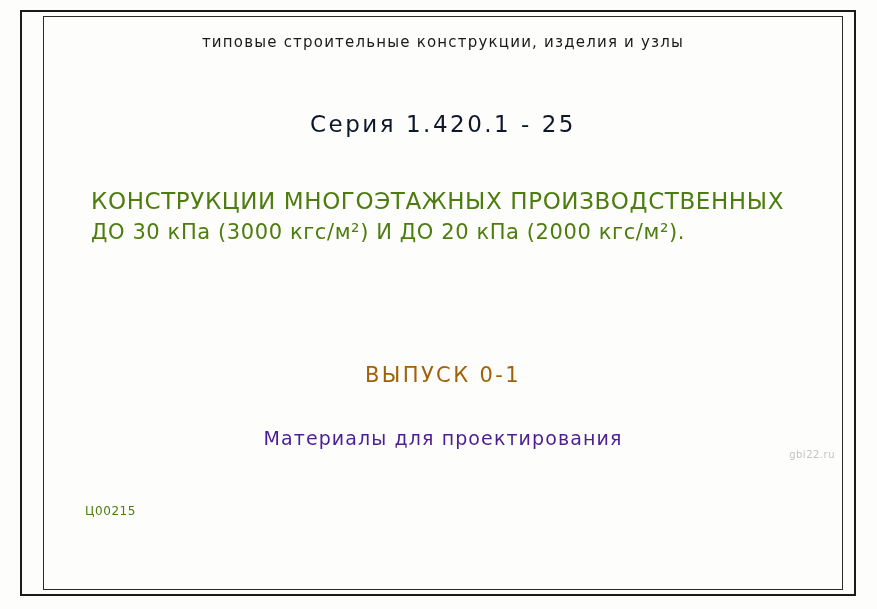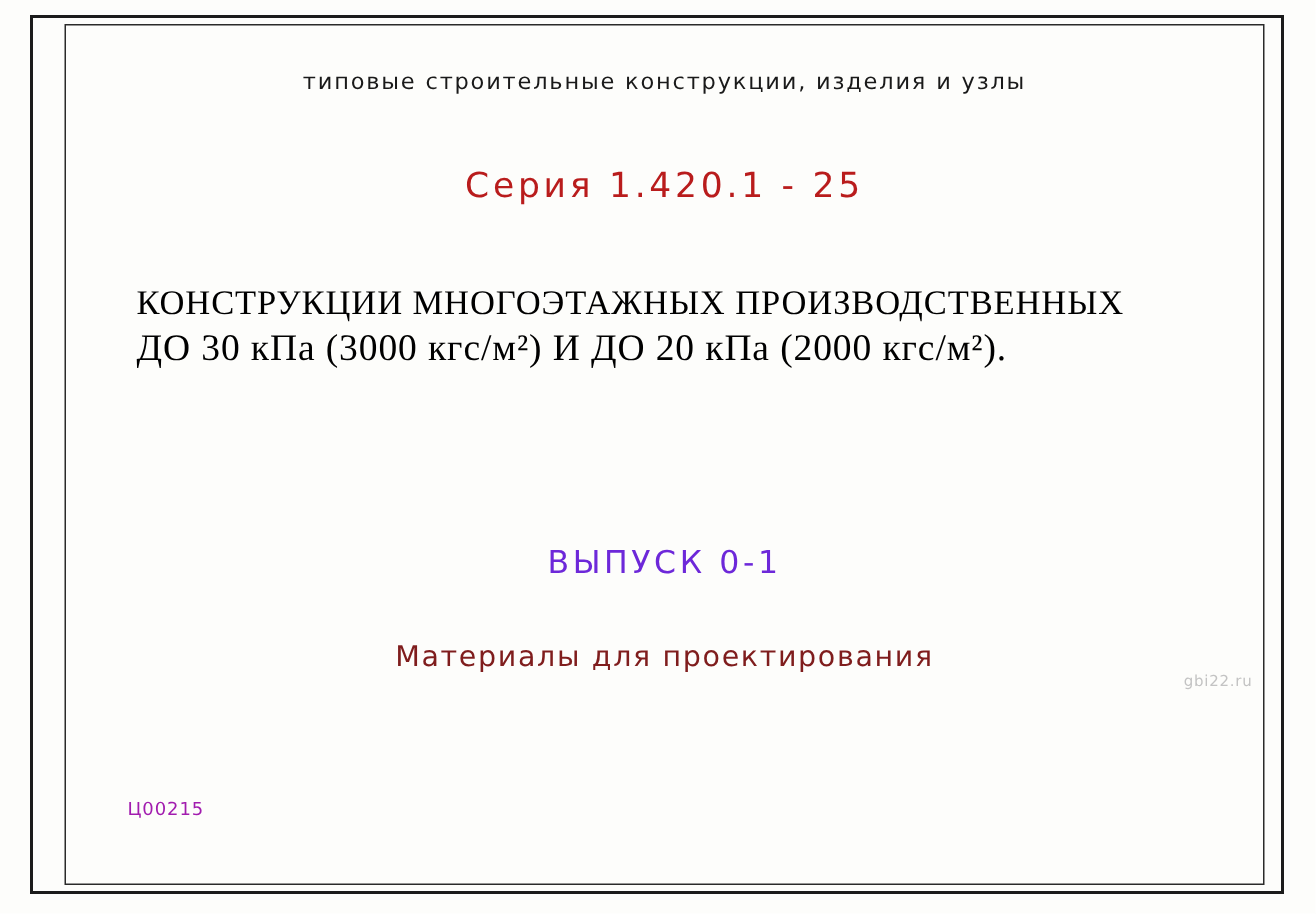--- a/index.html
+++ b/index.html
@@ -51,87 +51,85 @@
   .series-header {
     position: absolute;
     top: 17px;
     left: 0;
     width: 800px;
     text-align: center;
     font-size: 15px;
     letter-spacing: 1.2px;
     font-family: "DejaVu Sans", sans-serif;
     color: #1a1a1a;
-    margin-top: 12px;
   }
 
   .series-number {
     position: absolute;
     top: 95px;
     left: 0;
     width: 800px;
     text-align: center;
     font-size: 23px;
     letter-spacing: 2.5px;
-    color: #b91c1c;
+    color: #0f172a;
   }
 
   .title-block {
     position: absolute;
     top: 170px;
     left: 48px;
     width: 720px;
   }
   .title-line {
     font-size: 23px;
     letter-spacing: 0.6px;
     line-height: 31px;
-    color: #000000;
+    color: #4d7c0f;
     white-space: nowrap;
-    font-family: Liberation Serif, serif;
   }
   .title-line.l4 {
-    font-size: 25px;
+    font-size: 21px;
   }
 
   .issue {
     position: absolute;
     top: 347px;
     left: 0;
     width: 800px;
     text-align: center;
     font-size: 21px;
     letter-spacing: 2.4px;
-    color: #6d28d9;
+    color: #a16207;
   }
 
   .subtitle {
     position: absolute;
     top: 408px;
     left: 0;
     width: 800px;
     text-align: center;
     font-size: 19px;
     letter-spacing: 1.1px;
     line-height: 28px;
-    color: #7f1d1d;
+    color: #4c1d95;
   }
   .subtitle .line2 {
     display: block;
     font-size: 17px;
     letter-spacing: 1.4px;
   }
 
   .code {
     position: absolute;
     left: 42px;
-    top: 516px;
+    top: 488px;
     font-size: 12px;
     letter-spacing: 0.6px;
-    color: #a21caf;
+    color: #4d7c0f;
   }
 
   .watermark {
     position: absolute;
     right: 8px;
     top: 433px;
     font-size: 10px;
     color: #c3c3c3;
     letter-spacing: 0.5px;
   }

